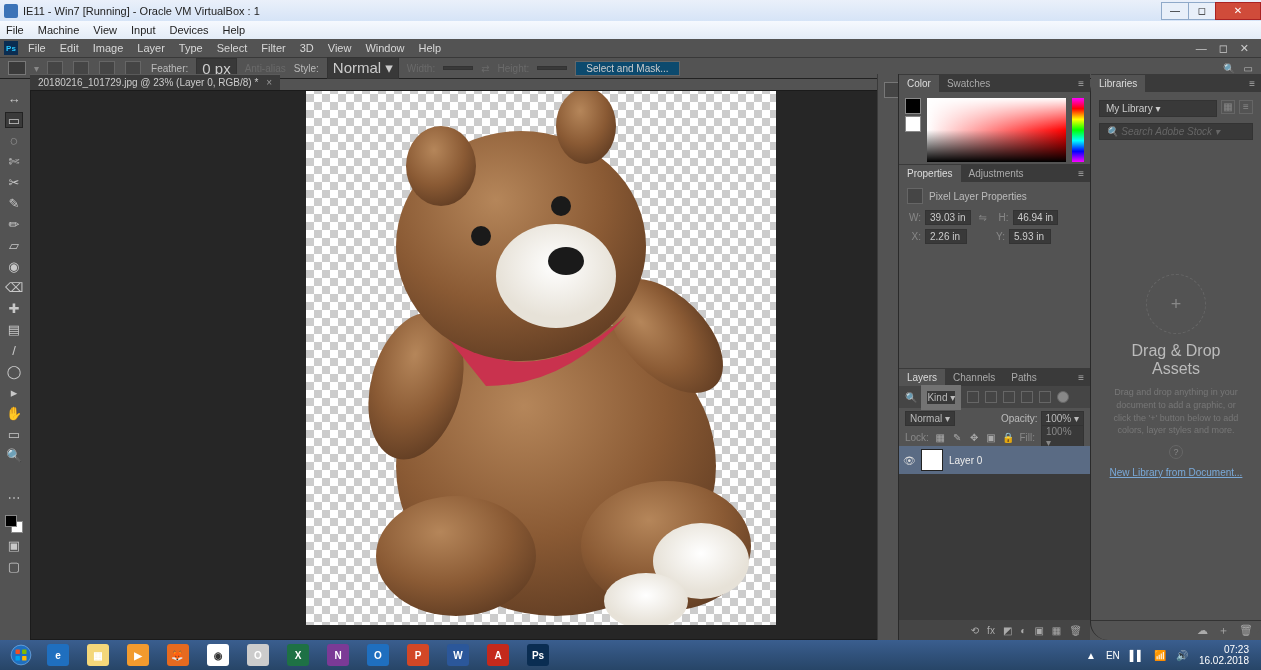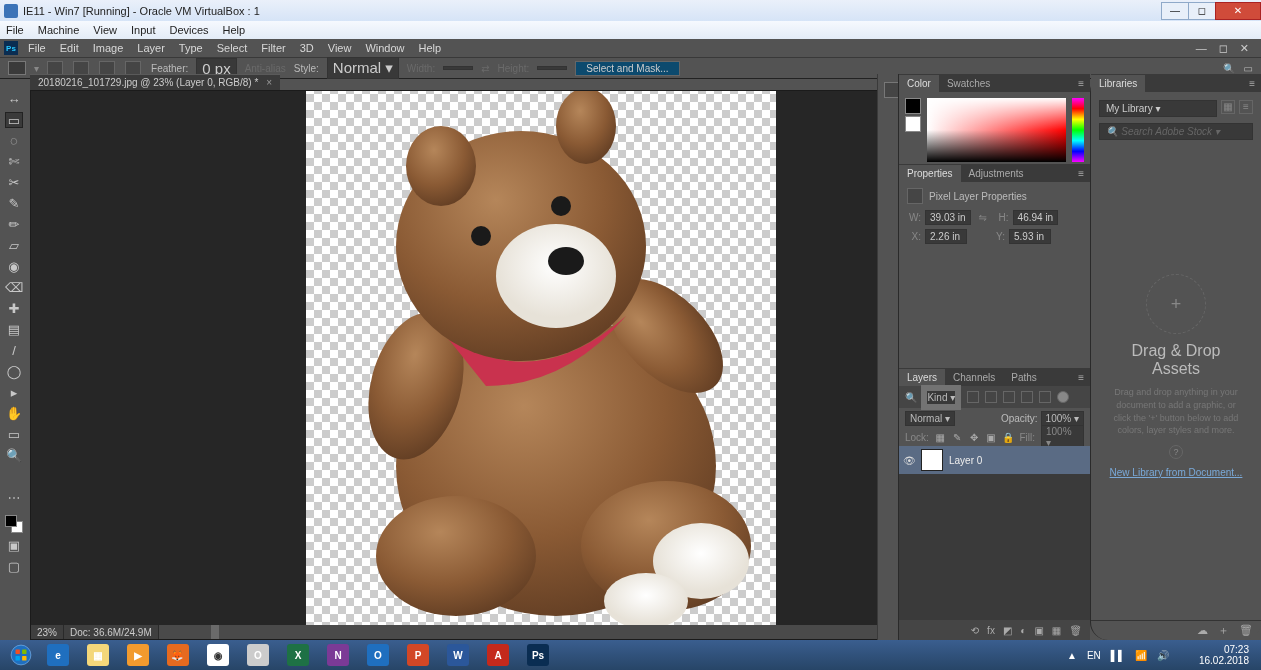--- a/index.html
+++ b/index.html
@@ -114,21 +114,21 @@
 .lib-link { color:#7aa9d8; text-decoration:underline; font-size:10px; }
 .lib-foot { height:20px;border-top:1px solid #333;display:flex;align-items:center;justify-content:flex-end;gap:10px;padding:0 8px;color:#aaa;font-size:11px;}
 
 
 .taskbar { position:absolute; left:0; right:0; bottom:0; height:30px; background:linear-gradient(#3a5e8f,#274567); display:flex; align-items:center; padding:0 4px; }
 .taskbar .start { width:34px;height:26px;display:flex;align-items:center;justify-content:center; }
 .taskbar .start svg{width:22px;height:22px;}
 .taskbar .app { width:38px;height:26px;display:flex;align-items:center;justify-content:center;margin:0 1px; }
 .taskbar .app .ico { width:22px;height:22px;border-radius:3px;display:flex;align-items:center;justify-content:center;font-size:10px;font-weight:bold;color:#fff; }
 .taskbar .tray { margin-left:auto; display:flex;align-items:center;gap:10px;color:#fff;font-size:10px;padding-right:8px;}
-.taskbar .clock { text-align:right; line-height:1.1;margin-left:19px; }
+.taskbar .clock { text-align:right; line-height:1.1; }
 </style>
 </head>
 <body>
 
 <div class="win-titlebar">
   <div class="vb-icon"></div>
   <span>IE11 - Win7 [Running] - Oracle VM VirtualBox : 1</span>
   <div class="win-btns">
     <div class="win-btn">—</div>
     <div class="win-btn">◻</div>
@@ -262,26 +262,20 @@
         <ellipse cx="260" cy="175" rx="18" ry="14" fill="#1a1a1a"></ellipse>
 
         <circle cx="175" cy="150" r="10" fill="#1a1a1a"></circle>
         <circle cx="255" cy="120" r="10" fill="#1a1a1a"></circle>
       </svg>
     </div>
   </div>
   <div class="vscroll">
       <div class="thumb"></div>
     </div>
-  <div class="hscroll">
-    <div class="zoomtxt">23%</div>
-    <div class="doctxt">Doc: 36.6M/24.9M</div>
-    <div class="thumbh"></div>
-    <span class="arrow-r">▶</span>
-  </div>
 </div>
 
 <div class="dock-gutter">
   <div class="gicon"></div>
 </div>
 
 <div class="right">
   <div class="right-col1">
 
     <div class="panel-tabs">

